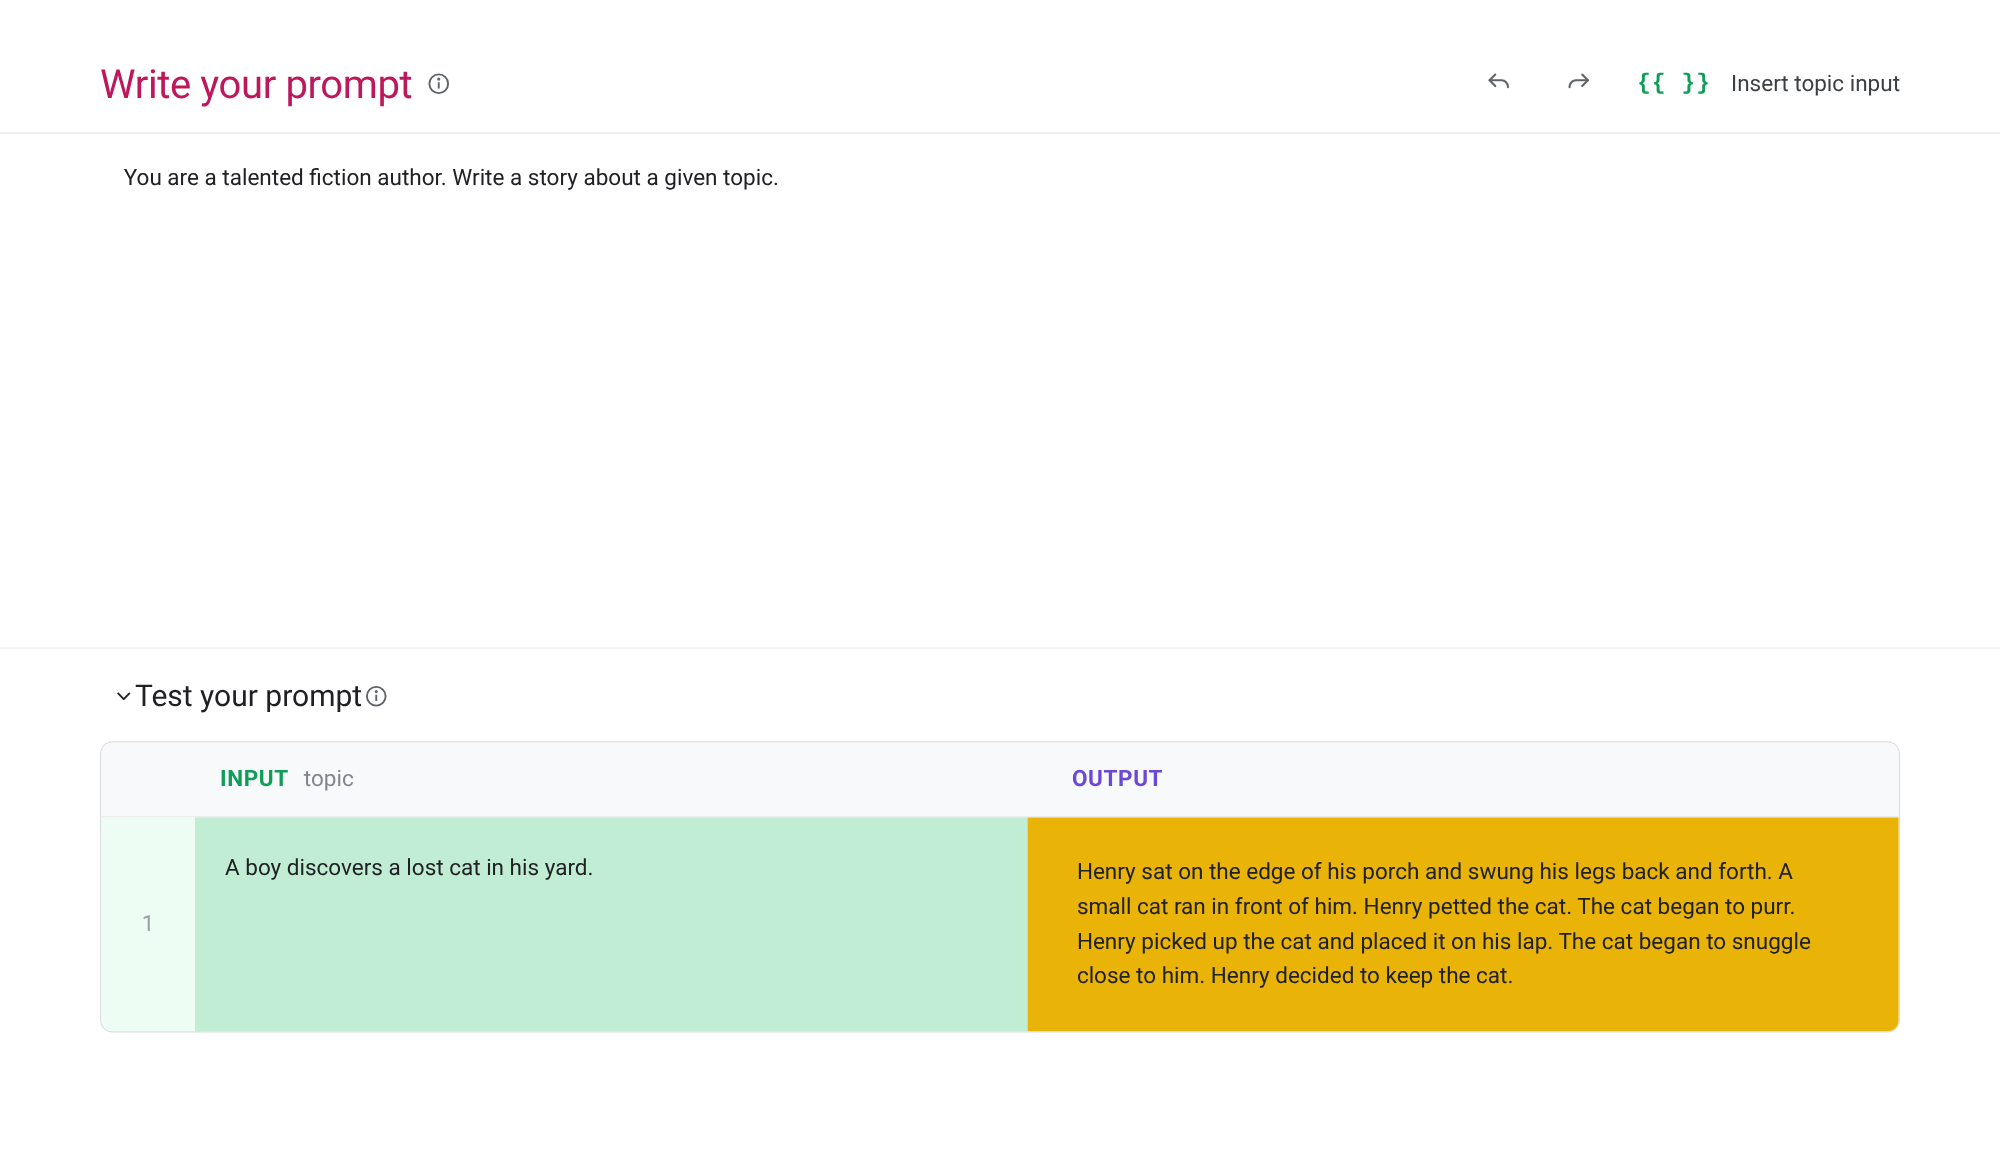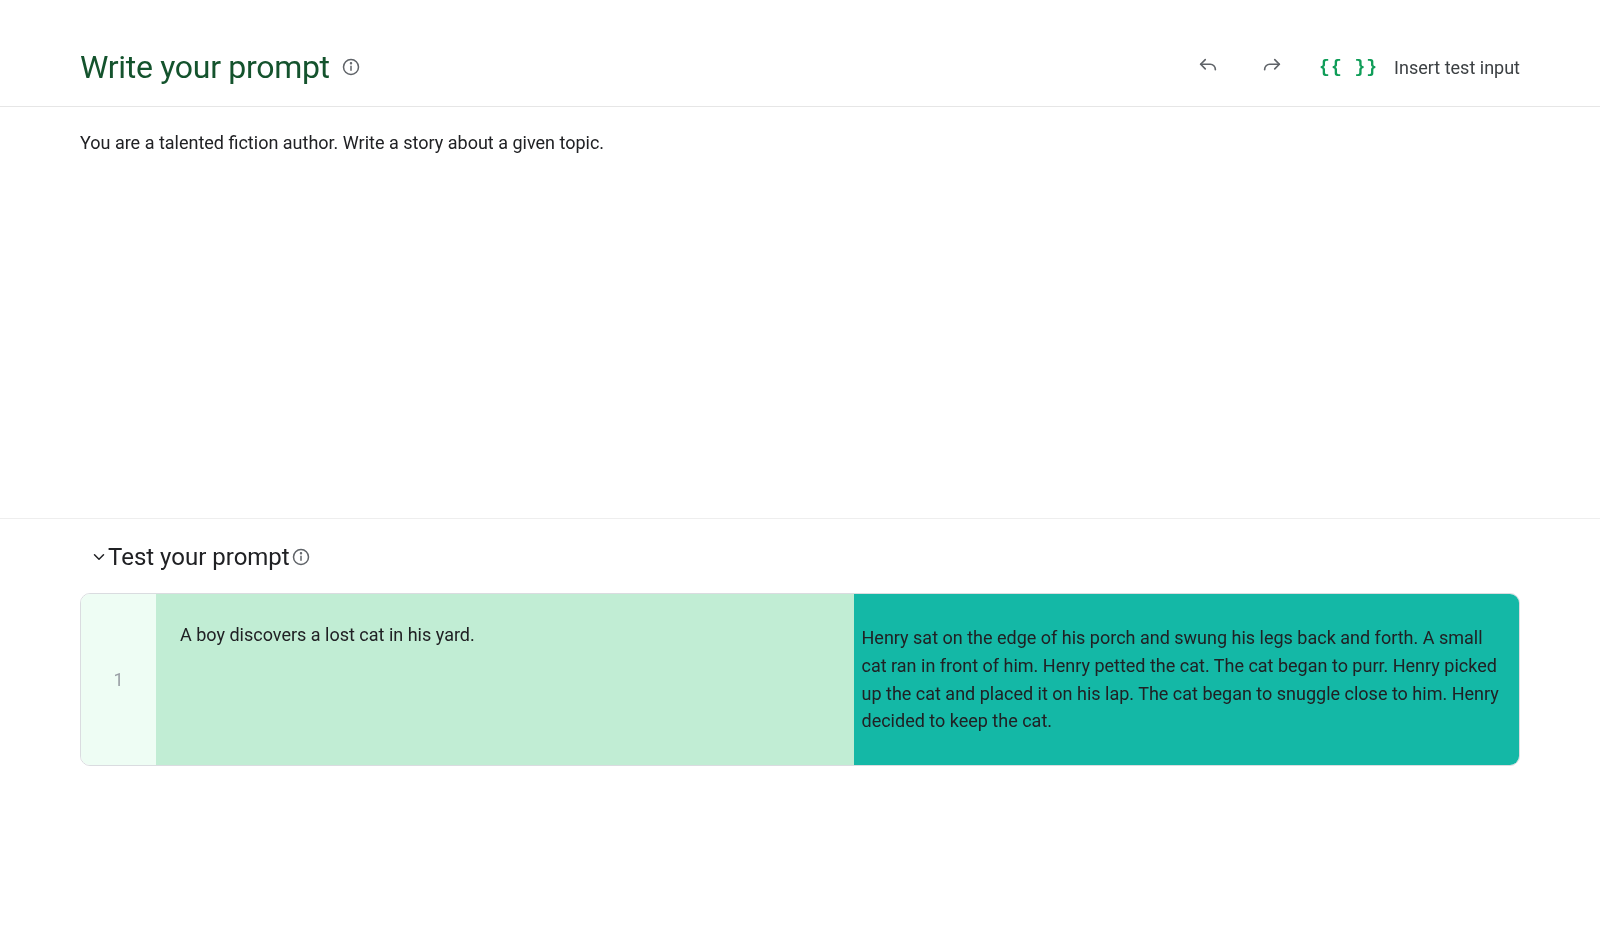--- a/index.html
+++ b/index.html
@@ -26,21 +26,21 @@
       border-bottom: 1px solid #e6e6e6;
     }
     .header-left {
       display: flex;
       align-items: center;
       gap: 10px;
     }
     .page-title {
       font-size: 32px;
       font-weight: 400;
-      color: #14532d;
+      color: #be185d;
       letter-spacing: -0.3px;
     }
     .info-icon {
       display: inline-flex;
       align-items: center;
       justify-content: center;
       width: 22px;
       height: 22px;
       color: #5f6368;
     }
@@ -74,20 +74,21 @@
     }
     .insert-label {
       font-size: 18px;
       color: #3c4043;
     }
     .prompt-body {
       padding: 22px 100px 0 80px;
       font-size: 18px;
       line-height: 1.6;
       color: #202124;
+      margin-left: 19px;
     }
     .prompt-text {
       margin-bottom: 36px;
     }
     .topic-line {
       font-size: 18px;
     }
     .highlight {
       background: #0f9d58;
       color: #ffffff;
@@ -171,22 +172,22 @@
     }
     .col-input {
       flex: 1;
       background: #c1edd4;
       padding: 30px 24px;
       font-size: 18px;
       color: #202124;
     }
     .col-output {
       flex: 1;
-      background: #14b8a6;
-      padding: 30px 8px;
+      background: #eab308;
+      padding: 30px 40px;
       font-size: 18px;
       color: #202124;
       line-height: 1.55;
     }
   </style>
 </head>
 <body>
 
 <div class="container">
   <div class="header">
@@ -208,21 +209,21 @@
         </svg>
       </button>
       <button class="icon-btn">
         <svg width="22" height="22" viewBox="0 0 24 24" fill="none" stroke="currentColor" stroke-width="1.8" stroke-linecap="round" stroke-linejoin="round">
           <path d="M15 14l5-5-5-5"></path>
           <path d="M20 9H9.5A5.5 5.5 0 0 0 4 14.5V15"></path>
         </svg>
       </button>
       <div class="insert-input">
         <span class="braces">{{ }}</span>
-        <span class="insert-label">Insert test input</span>
+        <span class="insert-label">Insert topic input</span>
       </div>
     </div>
   </div>
 
   <div class="prompt-body">
     <div class="prompt-text">You are a talented fiction author. Write a story about a given topic.</div>
   </div>
 
   <div class="test-section">
     <div class="test-header">
@@ -235,20 +236,30 @@
       <span class="info-icon">
         <svg width="20" height="20" viewBox="0 0 24 24" fill="none" stroke="currentColor" stroke-width="1.8">
           <circle cx="12" cy="12" r="9"></circle>
           <line x1="12" y1="10.5" x2="12" y2="16.5"></line>
           <circle cx="12" cy="7.5" r="0.6" fill="currentColor"></circle>
         </svg>
       </span>
     </div>
 
     <div class="table-wrapper">
+      <div class="table-head">
+        <div class="col-num-head"></div>
+        <div class="col-input-head">
+          <span class="label-input">INPUT</span>
+          <span class="label-topic">topic</span>
+        </div>
+        <div class="col-output-head">
+          <span class="label-output">OUTPUT</span>
+        </div>
+      </div>
       <div class="table-row">
         <div class="col-num">1</div>
         <div class="col-input">A boy discovers a lost cat in his yard.</div>
         <div class="col-output"> Henry sat on the edge of his porch and swung his legs back and forth. A small cat ran in front of him. Henry petted the cat. The cat began to purr. Henry picked up the cat and placed it on his lap. The cat began to snuggle close to him. Henry decided to keep the cat.</div>
       </div>
     </div>
   </div>
 </div>
 
 </body></html>

